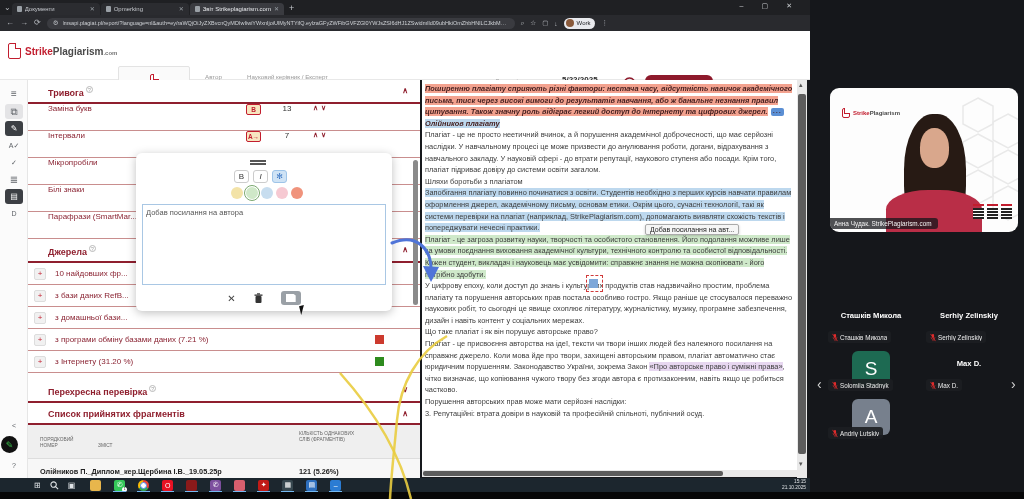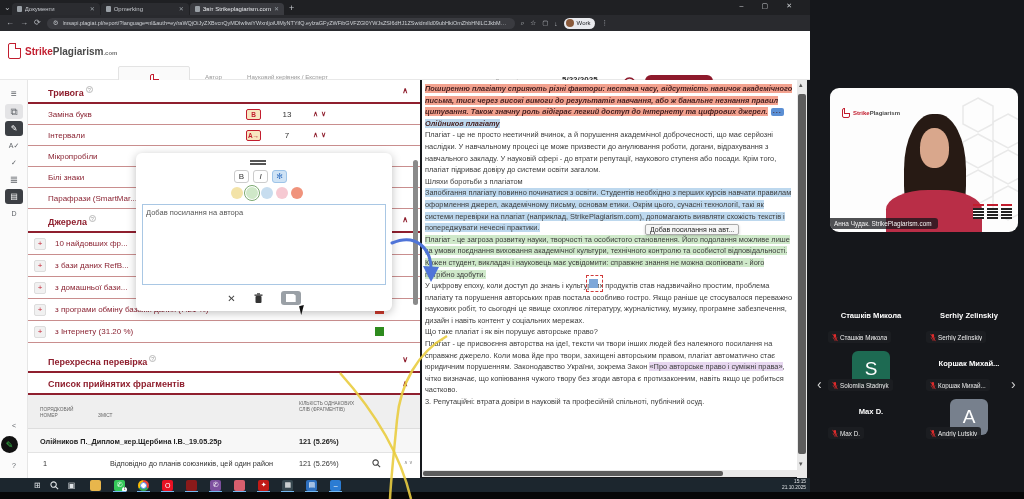--- a/index.html
+++ b/index.html
@@ -52,21 +52,21 @@
   .sic.dark{background:#3c3f44;color:#fff;font-size:8px;}
   .sic.small{font-size:7px;}
   .pen-circle{position:absolute;left:1px;width:17px;height:17px;border-radius:50%;background:#111;color:#39c24b;
               display:flex;align-items:center;justify-content:center;font-size:9px;}
   
   #lpanel{left:28px;top:80px;width:392px;height:398px;background:#fff;overflow:hidden;}
   .sechdr{position:relative;padding:6px 14px 4px 20px;border-bottom:2px solid #8f1f2e;color:#8f1f2e;font-weight:bold;font-size:9px;}
   .sechdr .q{display:inline-block;width:7px;height:7px;border:1px solid #b9b9b9;border-radius:50%;color:#9a9a9a;
              font-size:5px;line-height:7px;text-align:center;font-weight:normal;vertical-align:super;margin-left:2px;}
   .sechdr .chev{position:absolute;right:12px;top:6px;color:#8f1f2e;font-size:8px;font-weight:bold;}
-  .arow{position:relative;height:21px;border-bottom:1px solid #c98e8e;display:flex;align-items:center;padding-left:20px;}
+  .arow{position:relative;height:27px;border-bottom:1px solid #c98e8e;display:flex;align-items:flex-start;padding-left:20px;}
   .arow .lbl{color:#8a2332;font-size:8px;width:198px;white-space:nowrap;overflow:hidden;}
   .arow .badge{width:15px;height:11px;border:1px solid #c21d2e;border-radius:2px;color:#c21d2e;font-size:6.5px;
                display:flex;align-items:center;justify-content:center;background:#f7e6c0;font-weight:bold;}
   .arow .cnt{width:52px;text-align:center;color:#333;font-size:8px;}
   .arow .ud{color:#8f1f2e;font-size:7px;letter-spacing:3px;font-weight:bold;}
   .srow{position:relative;height:22px;border-bottom:1px solid #c98e8e;display:flex;align-items:center;gap:9px;padding-left:6px;}
   .srow .plus{width:12px;height:12px;background:#f1f1f1;border:1px solid #ddd;border-radius:2px;color:#c21d2e;
               font-size:8px;line-height:10px;text-align:center;}
   .srow .lbl{color:#8a2332;font-size:8px;flex:1;white-space:nowrap;overflow:hidden;}
   .srow .sq{width:9px;height:9px;margin-right:36px;}
@@ -383,20 +383,21 @@
   <div class="abs" id="docpanel">
       <p class="alert"><span class="hl-red">Поширенню плагіату сприяють різні фактори: нестача часу, відсутність навичок академічного письма, тиск через високі вимоги до результатів навчання, або ж банальне незнання правил цитування. Також значну роль відіграє легкий доступ до Інтернету та цифрових джерел.</span><span class="comment-badge">···</span></p>
       <p class="alert"><span class="hl-blue">Олійников плагіату</span></p>
       <p><span>Плагіат - це не просто неетичний вчинок, а й порушення академічної доброчесності, що має серйозні наслідки. У навчальному процесі це може призвести до анулювання роботи, догани, відрахування з навчального закладу. У науковій сфері - до втрати репутації, наукового ступеня або посади. Крім того, плагіат підриває довіру до системи освіти загалом.</span></p>
       <p><span>Шляхи боротьби з плагіатом</span></p>
       <p><span class="hl-blue">Запобігання плагіату повинно починатися з освіти. Студентів необхідно з перших курсів навчати правилам оформлення джерел, академічному письму, основам етики. Окрім цього, сучасні технології, такі як системи перевірки на плагіат (наприклад, StrikePlagiarism.com), допомагають виявляти схожість текстів і попереджувати нечесні практики.</span></p>
       <p><span class="hl-green">Плагіат - це загроза розвитку науки, творчості та особистого становлення. Його подолання можливе лише за умови поєднання виховання академічної культури, технічного контролю та особистої відповідальності. Кожен студент, викладач і науковець має усвідомити: справжнє знання не можна скопіювати - його потрібно здобути.</span></p>
       <p><span>У цифрову епоху, коли доступ до знань і культурних продуктів став надзвичайно простим, проблема плагіату та порушення авторських прав постала особливо гостро. Якщо раніше це стосувалося переважно наукових робіт, то сьогодні це явище охоплює літературу, журналістику, музику, програмне забезпечення, дизайн і навіть контент у соціальних мережах.</span></p>
       <p><span>Що таке плагіат і як він порушує авторське право?</span></p>
       <p><span>Плагіат - це присвоєння авторства на ідеї, тексти чи твори інших людей без належного посилання на справжнє джерело. Коли мова йде про твори, захищені авторським правом, плагіат автоматично стає юридичним порушенням. Законодавство України, зокрема Закон </span><span class="hl-purple">«Про авторське право і суміжні права»</span><span>, чітко визначає, що копіювання чужого твору без згоди автора є протизаконним, навіть якщо це робиться частково.</span></p>
+      <p><span>Порушення авторських прав може мати серйозні наслідки:</span></p>
       <p><span>3. Репутаційні: втрата довіри в науковій та професійній спільноті, публічний осуд.</span></p>
     </div>
   <div class="abs" id="tooltip">Добав посилання на авт...</div>
   <div class="abs" id="marker">
       <i></i>
     </div>
   <div class="abs" id="vscroll-track"></div>
   <div class="abs" id="vscroll-thumb"></div>
   <span class="abs scr-arrow" style="left:799px;top:81px;">▴</span>
   <span class="abs scr-arrow" style="left:799px;top:460px;">▾</span>
@@ -550,33 +551,20 @@
             <rect x="3.2" y="1" width="3.6" height="6.5" rx="1.8" fill="#e02b2b"></rect>
             <path d="M1.8 6.5a3.2 3.5 0 0 0 6.4 0" stroke="#e02b2b" stroke-width="1.1" fill="none"></path>
             <line x1="5" y1="10.5" x2="5" y2="13" stroke="#e02b2b" stroke-width="1.1"></line>
             <line x1="1" y1="1" x2="9" y2="13" stroke="#e02b2b" stroke-width="1.4"></line>
           </svg>
           <span>Solomiia Stadnyk</span>
         </div>
       </div>
 
 
-      <div class="pcell">
-        <div class="pname">Коршак  Михай...</div>
-
-        <div class="ppill">
-          <svg width="6" height="9" viewBox="0 0 10 14">
-            <rect x="3.2" y="1" width="3.6" height="6.5" rx="1.8" fill="#e02b2b"></rect>
-            <path d="M1.8 6.5a3.2 3.5 0 0 0 6.4 0" stroke="#e02b2b" stroke-width="1.1" fill="none"></path>
-            <line x1="5" y1="10.5" x2="5" y2="13" stroke="#e02b2b" stroke-width="1.1"></line>
-            <line x1="1" y1="1" x2="9" y2="13" stroke="#e02b2b" stroke-width="1.4"></line>
-          </svg>
-          <span>Коршак Михай...</span>
-        </div>
-      </div>
 
       <div class="pcell">
         <div class="pname">Max D.</div>
 
         <div class="ppill">
           <svg width="6" height="9" viewBox="0 0 10 14">
             <rect x="3.2" y="1" width="3.6" height="6.5" rx="1.8" fill="#e02b2b"></rect>
             <path d="M1.8 6.5a3.2 3.5 0 0 0 6.4 0" stroke="#e02b2b" stroke-width="1.1" fill="none"></path>
             <line x1="5" y1="10.5" x2="5" y2="13" stroke="#e02b2b" stroke-width="1.1"></line>
             <line x1="1" y1="1" x2="9" y2="13" stroke="#e02b2b" stroke-width="1.4"></line>

